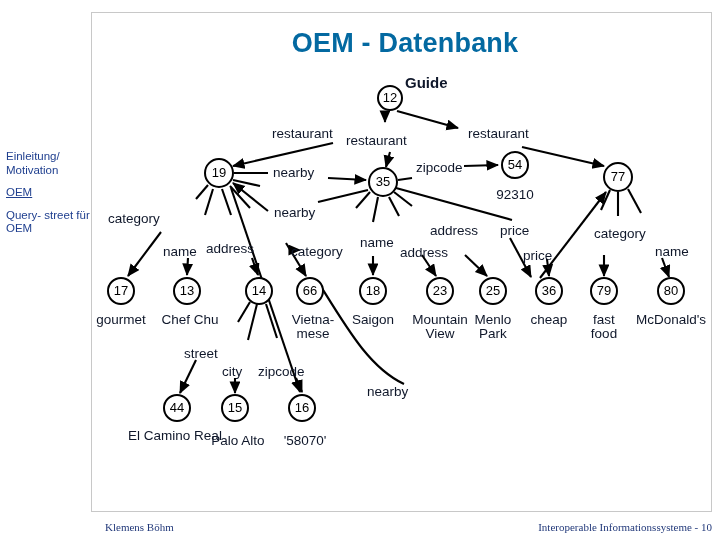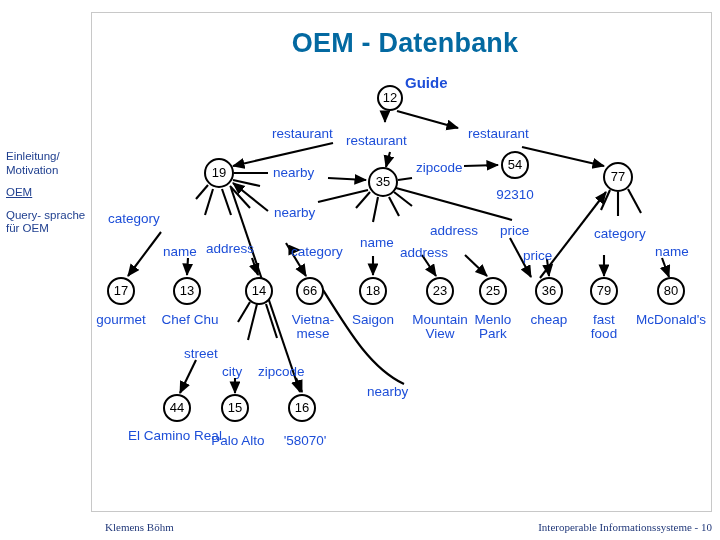--- a/index.html
+++ b/index.html
@@ -56,40 +56,40 @@
     color:#000;
     font-size:13px;
     text-align:center;
     box-sizing:border-box;
   }
   .node span{display:block;}
 
   .lbl{
     position:absolute;
     font-size:13.5px;
-    color:#1d4ed8;
+    color:#0f172a;
     white-space:nowrap;
     line-height:14px;
   }
   .lbl.bold{font-weight:bold;font-size:15px;}
   .lbl.ctr{text-align:center;white-space:normal;}
 </style>
 </head>
 <body>
 
 <div id="slide">
 
   <div class="frame"></div>
 
   <div class="title">OEM - Datenbank</div>
 
   <div class="nav">
     <div class="nav-item">Einleitung/ Motivation</div>
     <div class="nav-item active">OEM</div>
-    <div class="nav-item">Query- sprache für OEM</div>
+    <div class="nav-item">Query- street für OEM</div>
   </div>
 
   <svg id="graph" viewBox="0 0 720 540">
     <defs>
       <marker id="ah" markerWidth="7" markerHeight="7" refX="5.5" refY="2.6" orient="auto">
         <path d="M0,0 L6,2.6 L0,5.2 z" fill="#000"></path>
       </marker>
     </defs>
     <g stroke="#000" stroke-width="2.1" fill="none" marker-end="url(#ah)">
 

